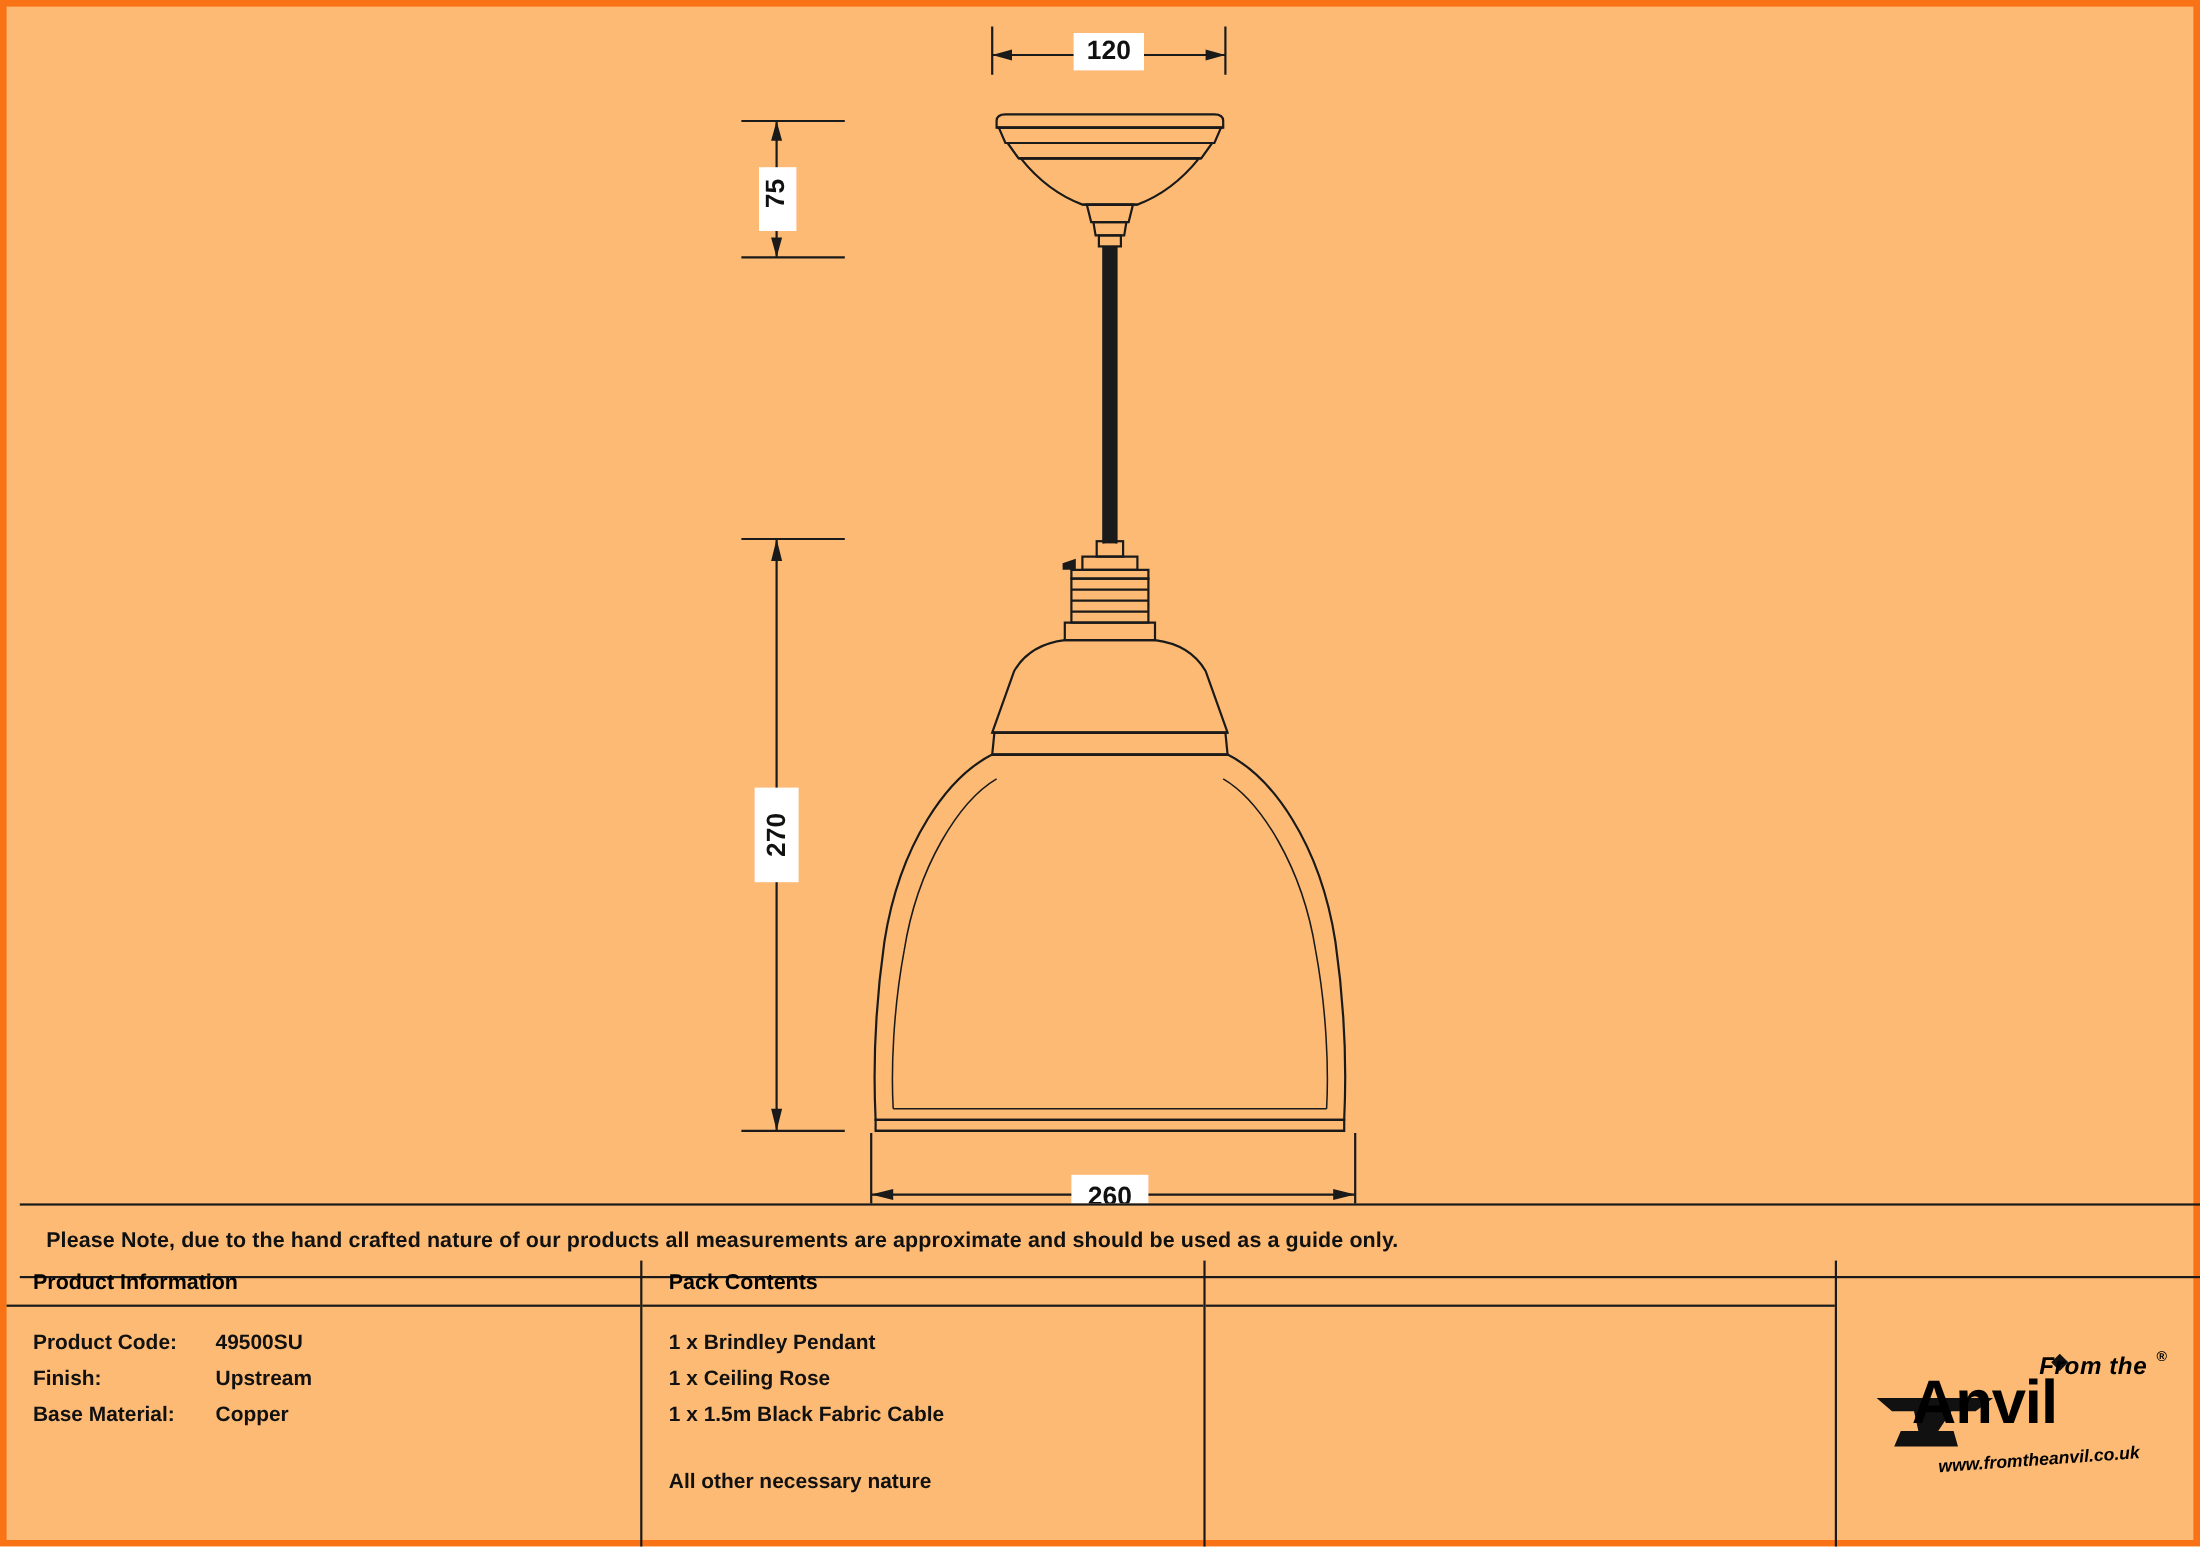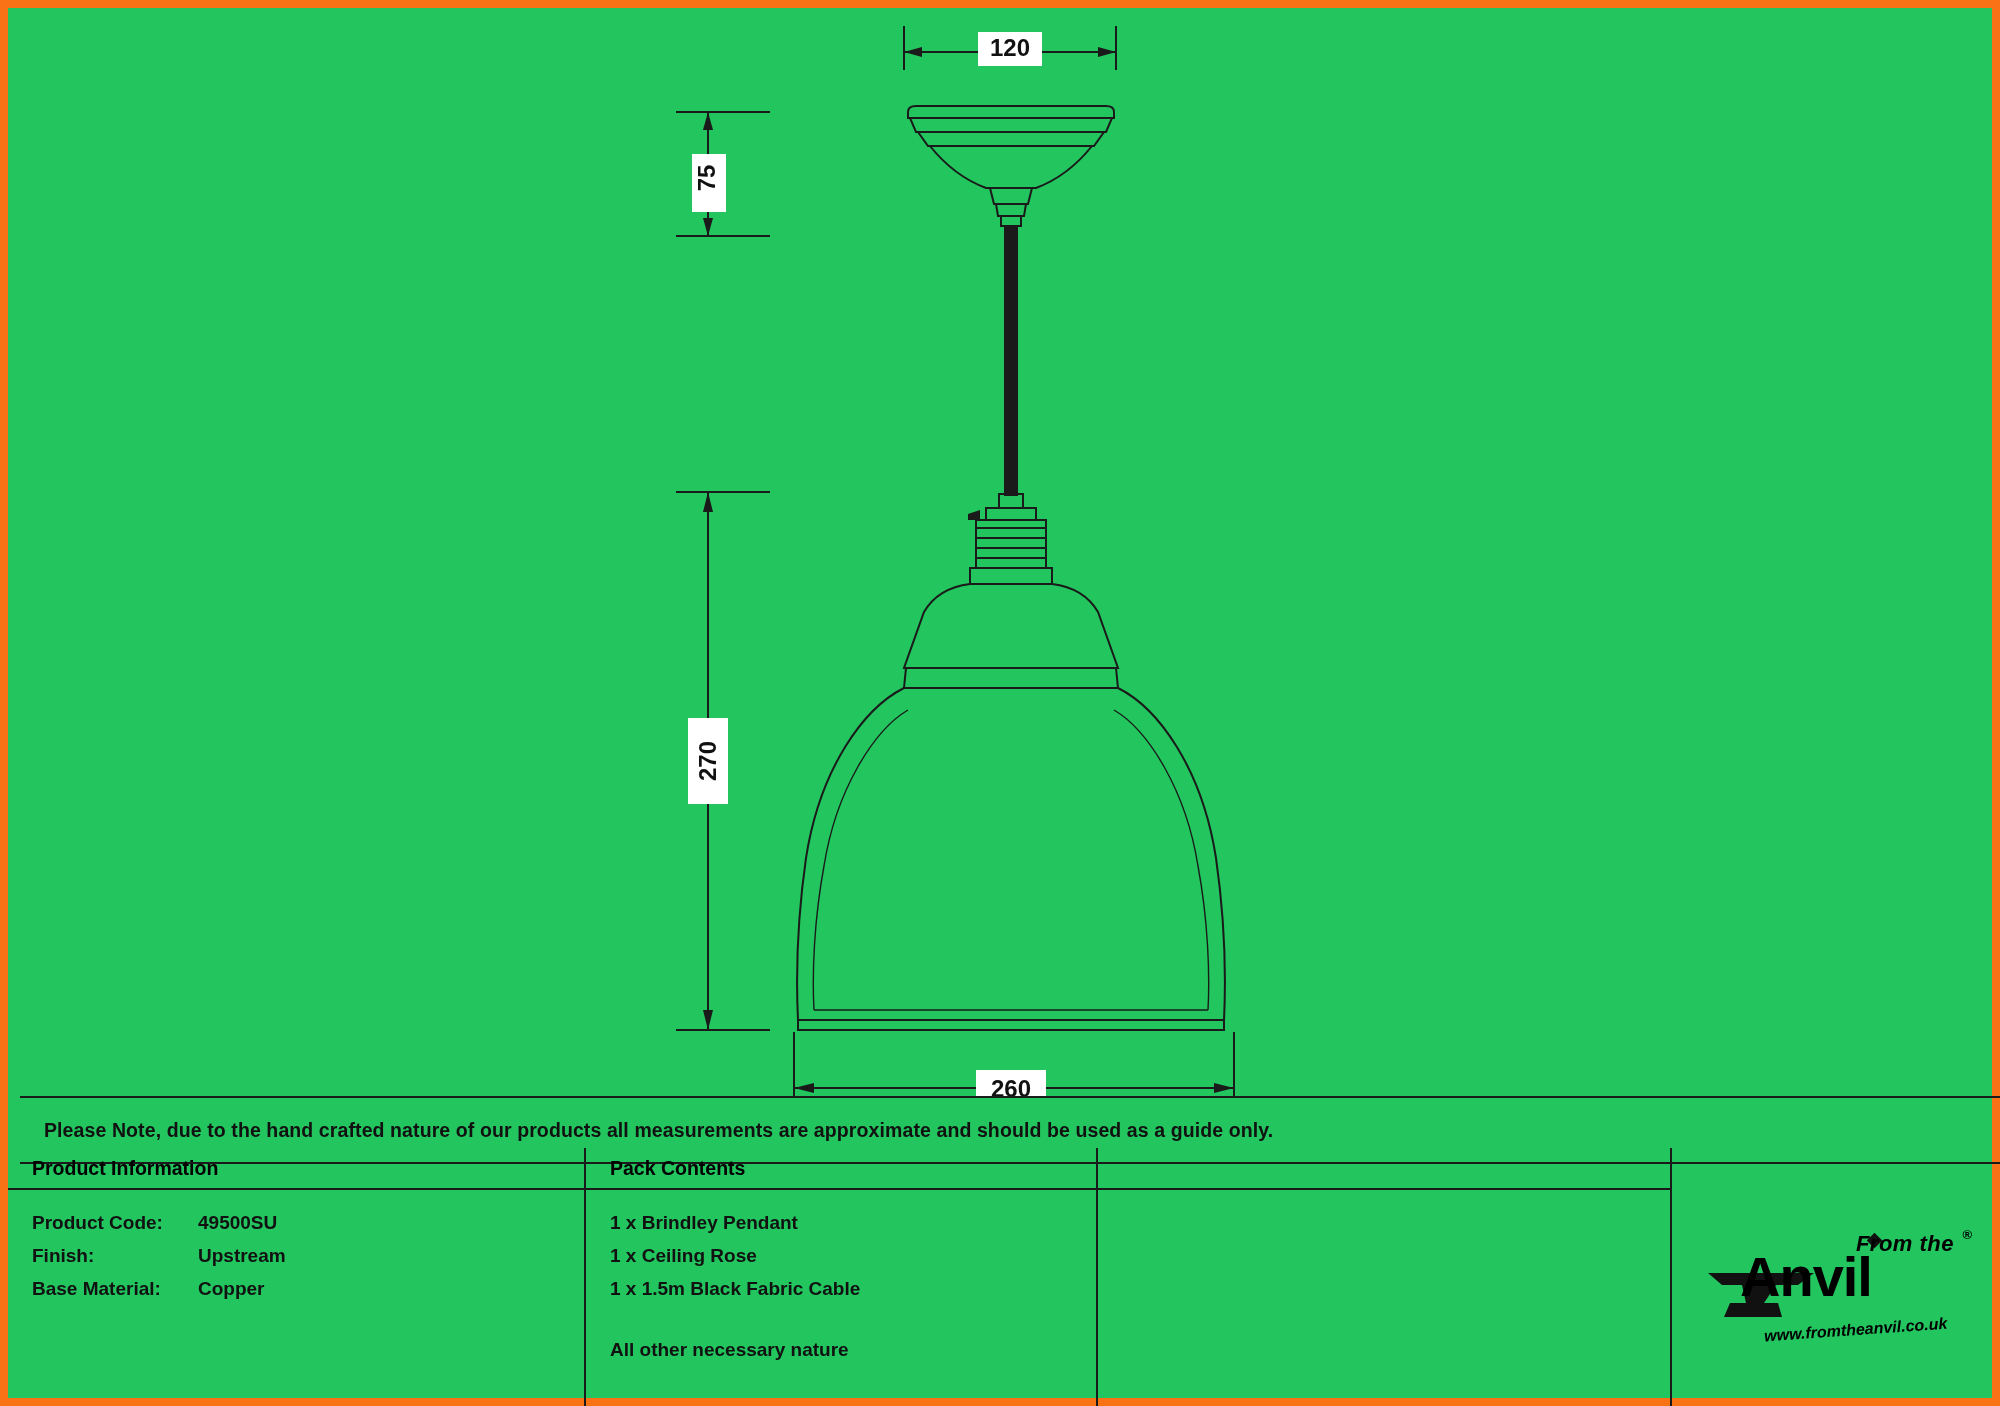--- a/index.html
+++ b/index.html
@@ -13,22 +13,22 @@
     font-family: "Liberation Sans", sans-serif;
     color: #000000;
     overflow: hidden;
   }
 
   .sheet {
     position: relative;
     width: 2000px;
     height: 1406px;
     box-sizing: border-box;
-    border: 8px solid #f97316;
-    background: #22c55e;
+    border: 6px solid #f97316;
+    background: #fdba74;
   }
 
   
   .drawing {
     position: absolute;
     left: 0;
     top: 0;
     width: 1996px;
     height: 1088px;
   }

